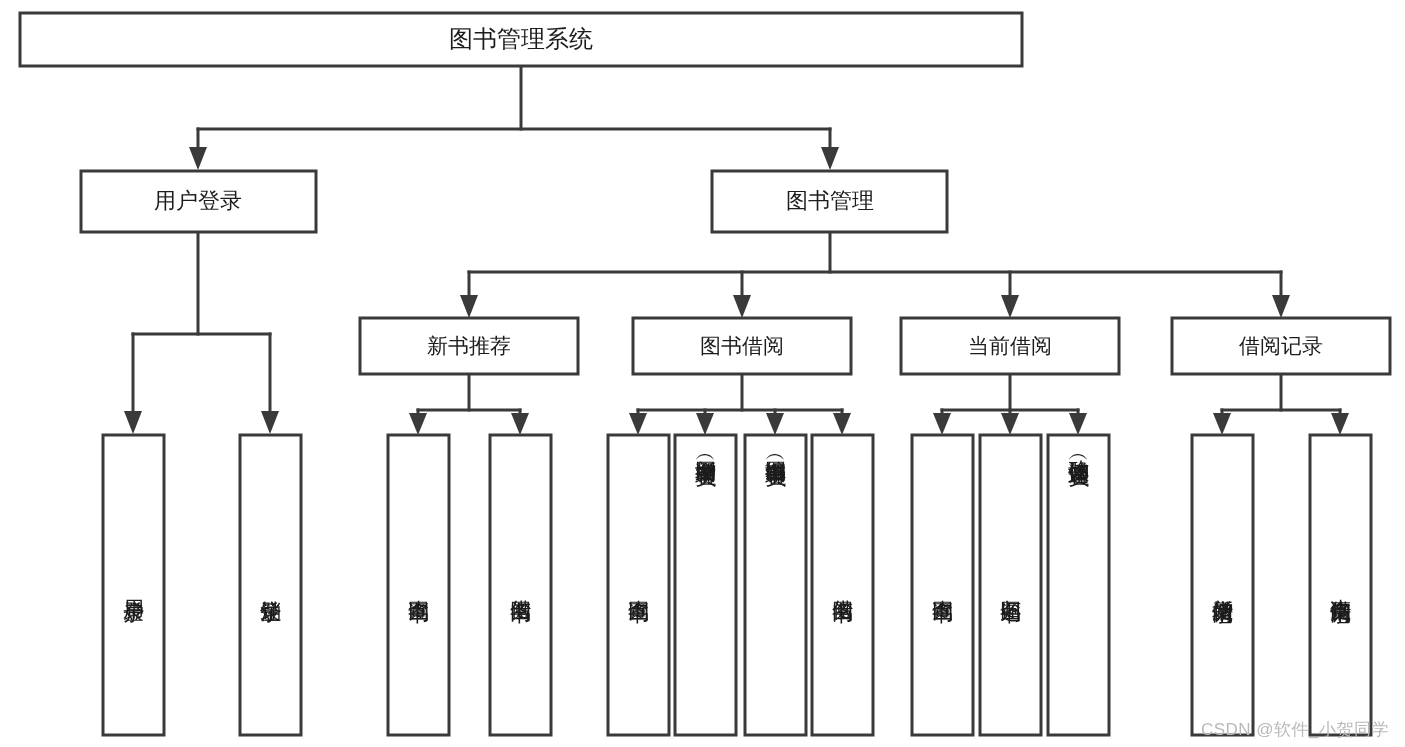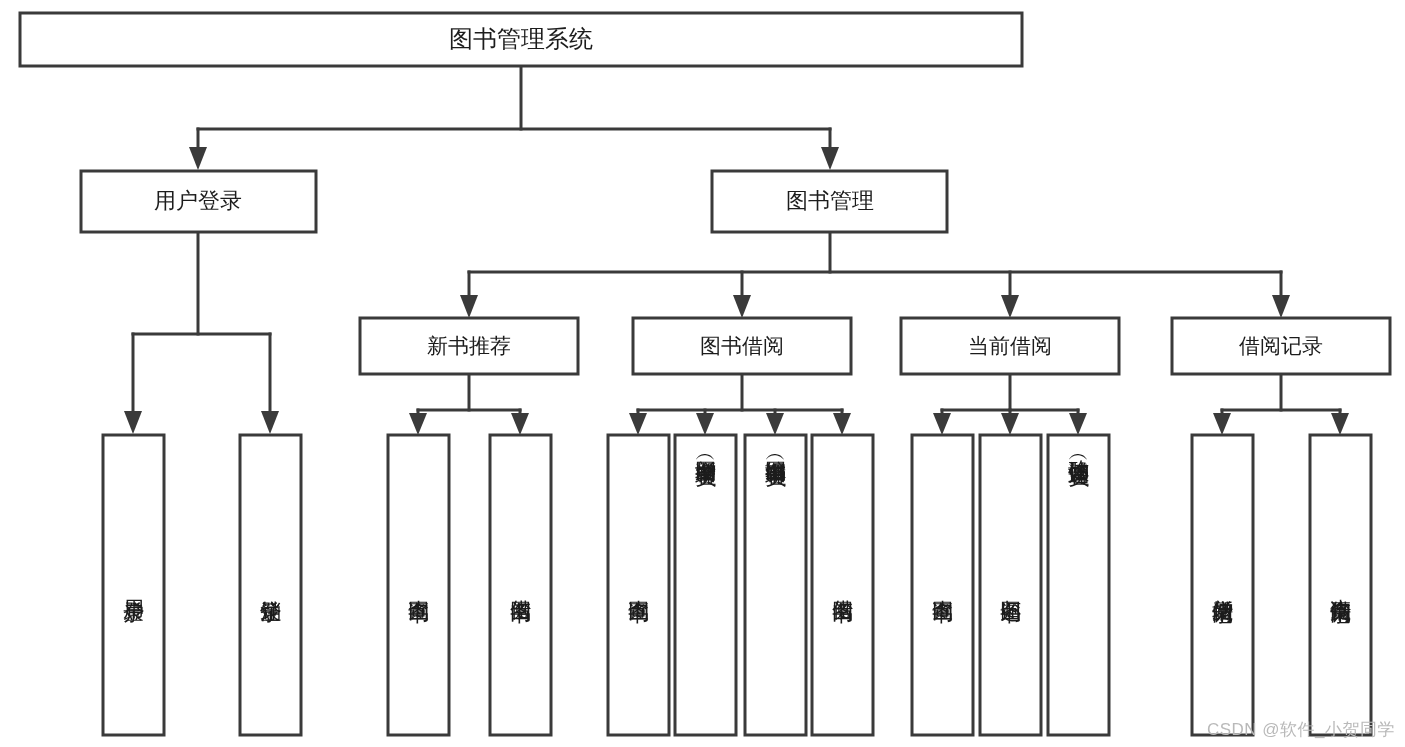--- a/index.html
+++ b/index.html
@@ -68,21 +68,21 @@
     text-orientation: upright;
     font-family: "Liberation Sans", "DejaVu Sans", sans-serif;
     font-size: 21px;
     line-height: 1.06;
     letter-spacing: 1px;
     color: #1c1c1c;
     white-space: nowrap;
   }
   .watermark {
     position: absolute;
-    right: 10px;
+    right: 16px;
     bottom: 6px;
     font-family: "Liberation Sans", "DejaVu Sans", sans-serif;
     font-size: 17px;
     color: #b9b9b9;
     letter-spacing: 0.5px;
     user-select: none;
   }
 </style>
 </head>
 <body>

